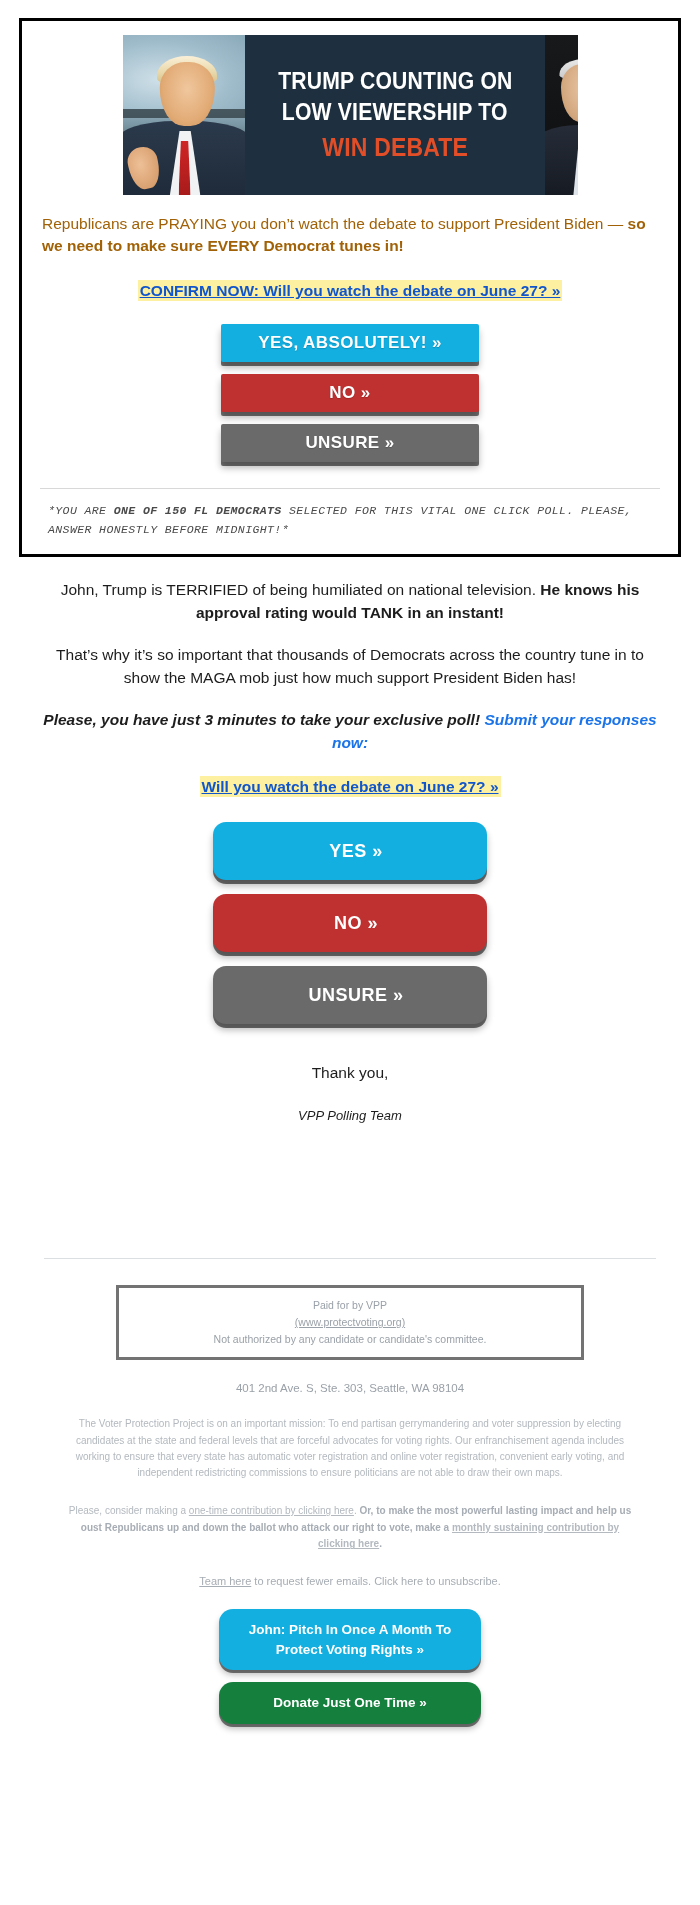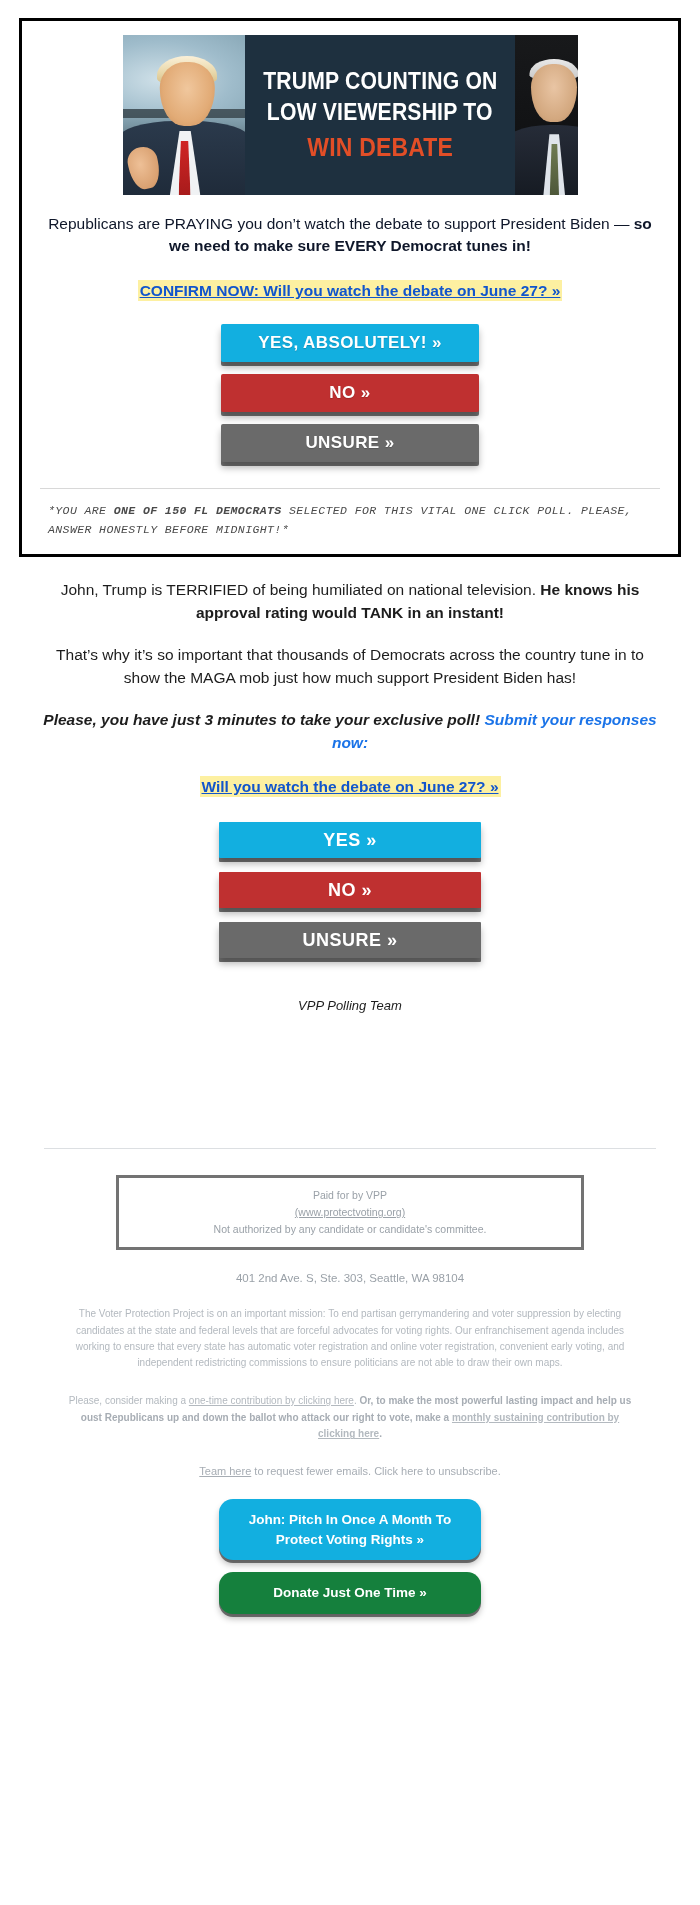--- a/index.html
+++ b/index.html
@@ -30,20 +30,21 @@
   }
 
   
   .banner {
     width: 455px;
     height: 160px;
     margin: 0 auto;
     display: flex;
     overflow: hidden;
     background: #1e303f;
+    gap: 15px;
   }
   .banner-photo {
     position: relative;
     overflow: hidden;
     flex: 0 0 auto;
   }
   .banner-photo.left { width: 122px; }
   .banner-photo.right { width: 78px; }
 
   
@@ -155,22 +156,21 @@
   .banner-line.accent {
     color: #e24e27;
     font-size: 25px;
     margin-top: 4px;
   }
 
   
   .poll-intro {
     font-size: 15.5px;
     line-height: 1.42;
-    color: #0f172a;
-    text-align: center;
+    color: #a16207;
     margin: 18px 6px 0 6px;
   }
   .poll-intro b { font-weight: bold; }
 
   .confirm-wrap {
     text-align: center;
     margin: 21px 0 0 0;
   }
   .confirm-link {
     display: inline;
@@ -259,33 +259,34 @@
 
   .btn-stack2 {
     margin: 22px 0 0 0;
     display: flex;
     flex-direction: column;
     align-items: center;
     gap: 14px;
   }
   .poll-btn2 {
     width: 262px;
-    height: 36px;
+    height: 58px;
     display: flex;
     align-items: center;
     justify-content: center;
     color: #ffffff;
     font-family: "Liberation Sans Narrow", "Liberation Sans", sans-serif;
     font-weight: bold;
     font-size: 18px;
     letter-spacing: .5px;
-    border-radius: 1px;
+    border-radius: 13px;
     box-shadow: 0 4px 0 rgba(0,0,0,.55), 0 6px 7px rgba(0,0,0,.28);
     cursor: pointer;
     user-select: none;
+    padding-left: 12px;
   }
   .poll-btn2.yes    { background: #12afe0; }
   .poll-btn2.no     { background: #bf3030; }
   .poll-btn2.unsure { background: #6a6a6a; }
 
   .signoff {
     text-align: center;
     margin-top: 40px;
   }
   .signoff .thanks {
@@ -448,20 +449,21 @@
       <a class="confirm-link" href="#">Will you watch the debate on June 27? »</a>
     </div>
 
     <div class="btn-stack2">
       <div class="poll-btn2 yes">YES »</div>
       <div class="poll-btn2 no">NO »</div>
       <div class="poll-btn2 unsure">UNSURE »</div>
     </div>
 
     <div class="signoff">
+      <div class="thanks">Thank you,</div>
       <div class="team">VPP Polling Team</div>
     </div>
 
   </div>
 
   <div class="footer">
     <hr class="footer-rule">
 
     <div class="paidbox">
       <div>Paid for by VPP</div>

